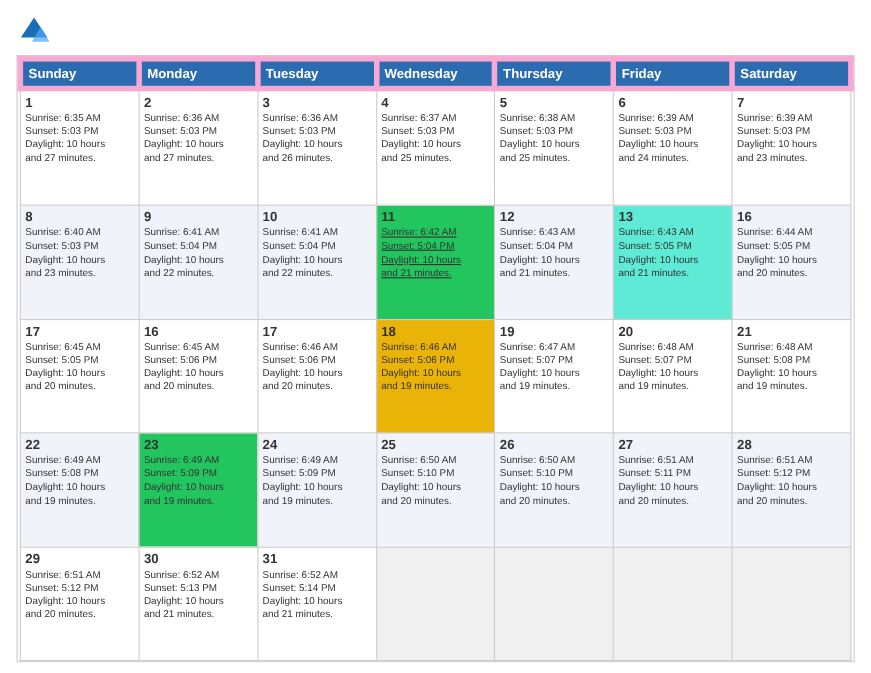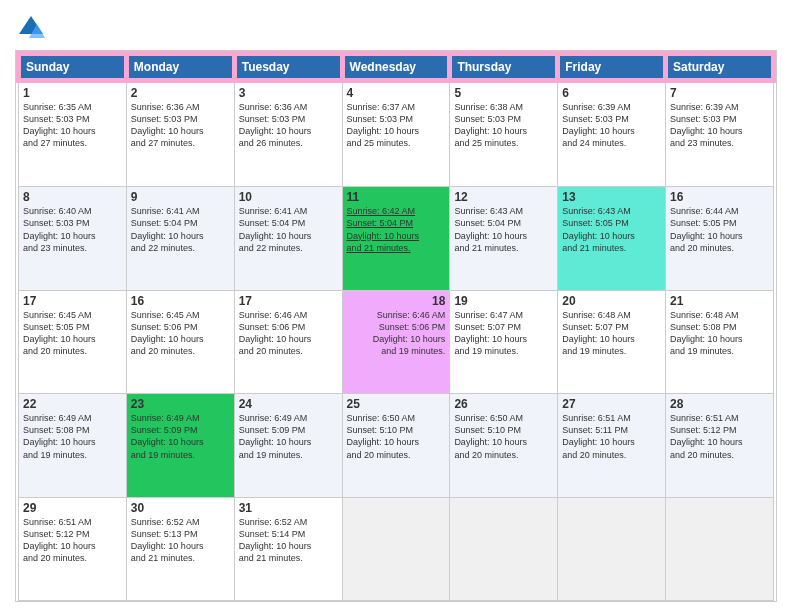--- a/index.html
+++ b/index.html
@@ -242,21 +242,21 @@
 Daylight: 10 hours
 and 20 minutes.</div>
             </td>
             <td style="background: rgb(255, 255, 255);">
               <span class="day-num">17</span>
               <div class="day-info" style="white-space: pre-line;">Sunrise: 6:46 AM
 Sunset: 5:06 PM
 Daylight: 10 hours
 and 20 minutes.</div>
             </td>
-            <td style="background: #f0abfc; text-align: right;">
+            <td style="background: #eab308;">
               <span class="day-num">18</span>
               <div class="day-info" style="white-space: pre-line;">Sunrise: 6:46 AM
 Sunset: 5:06 PM
 Daylight: 10 hours
 and 19 minutes.</div>
             </td>
             <td style="background: rgb(255, 255, 255);">
               <span class="day-num">19</span>
               <div class="day-info" style="white-space: pre-line;">Sunrise: 6:47 AM
 Sunset: 5:07 PM

